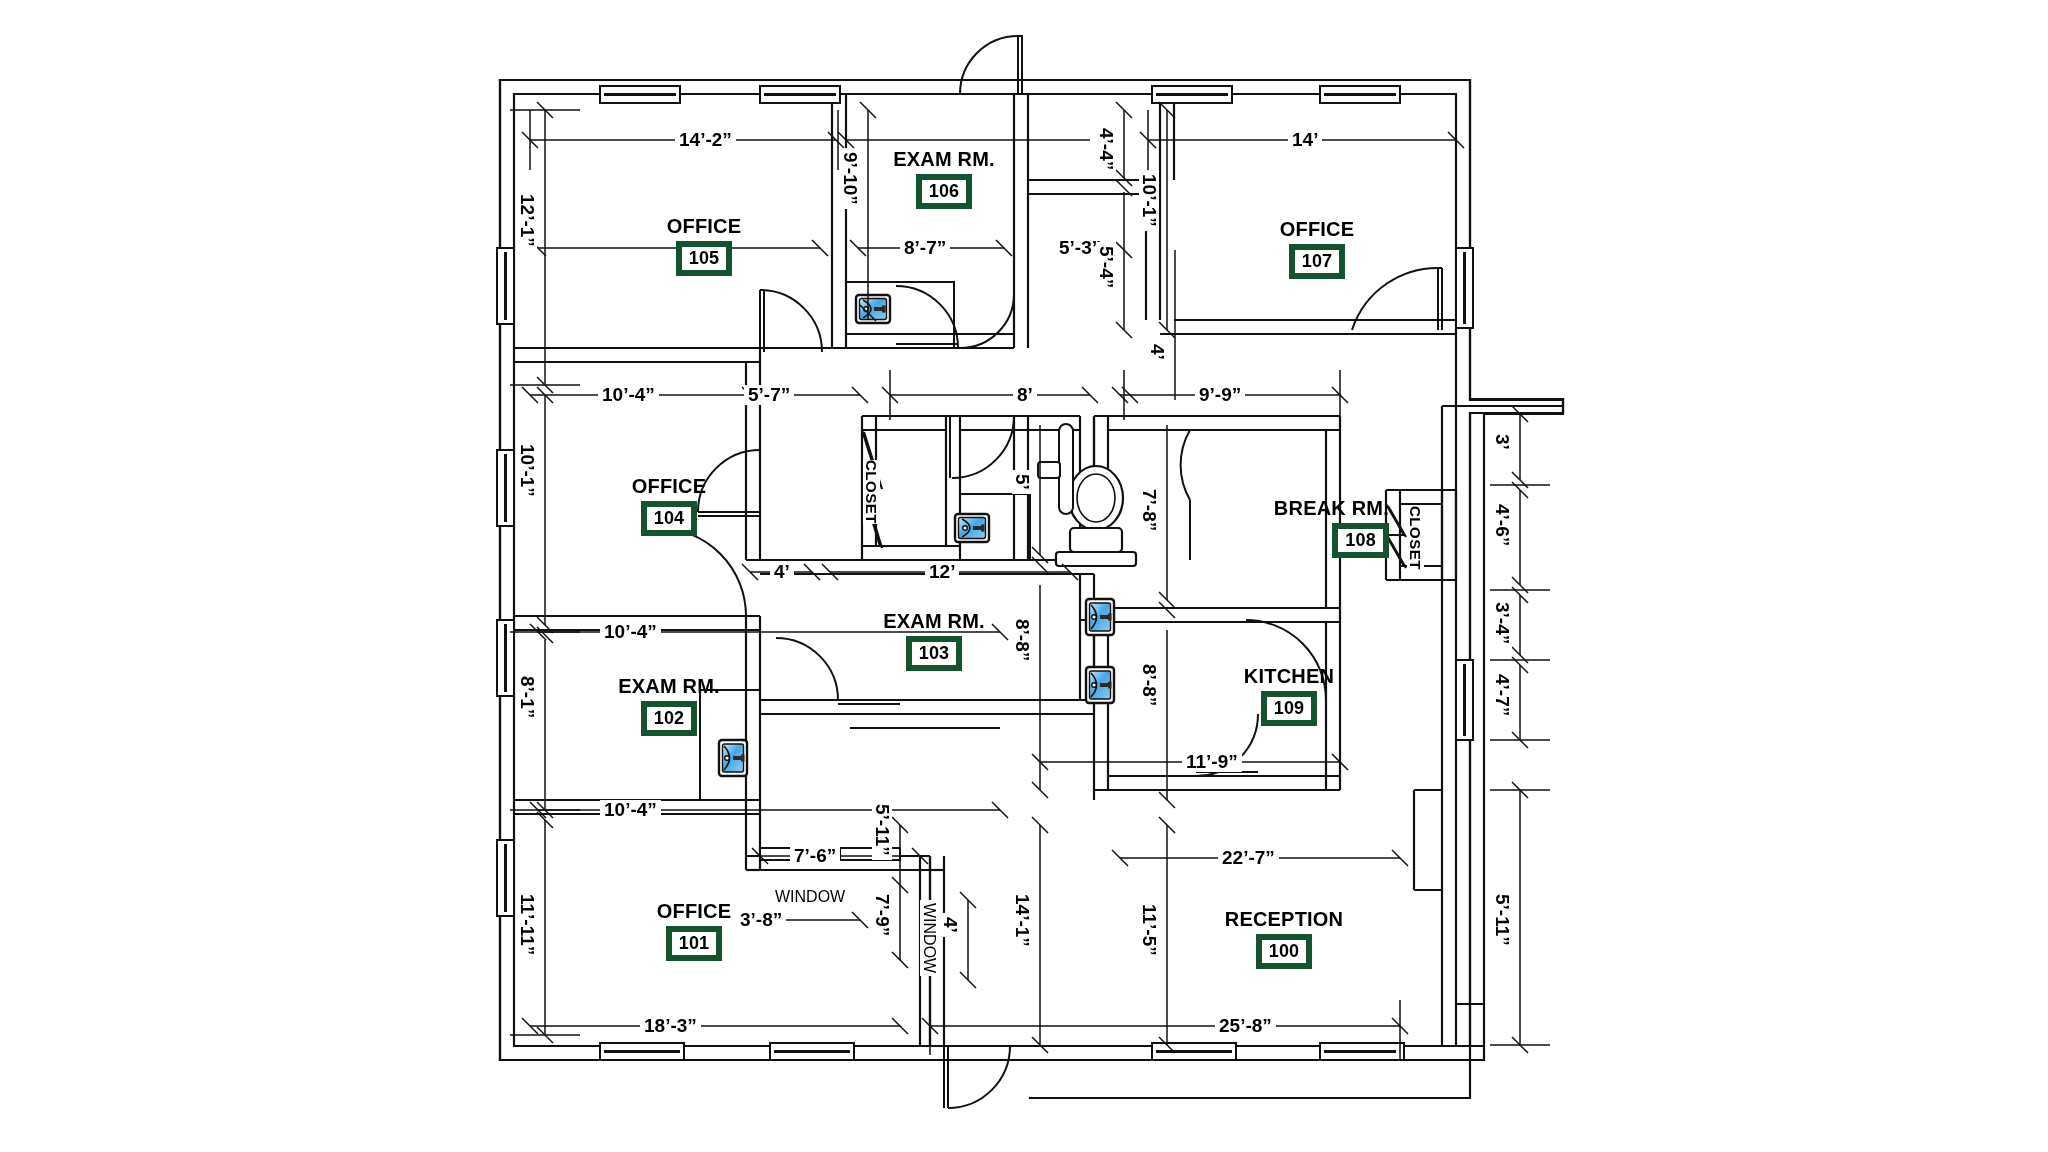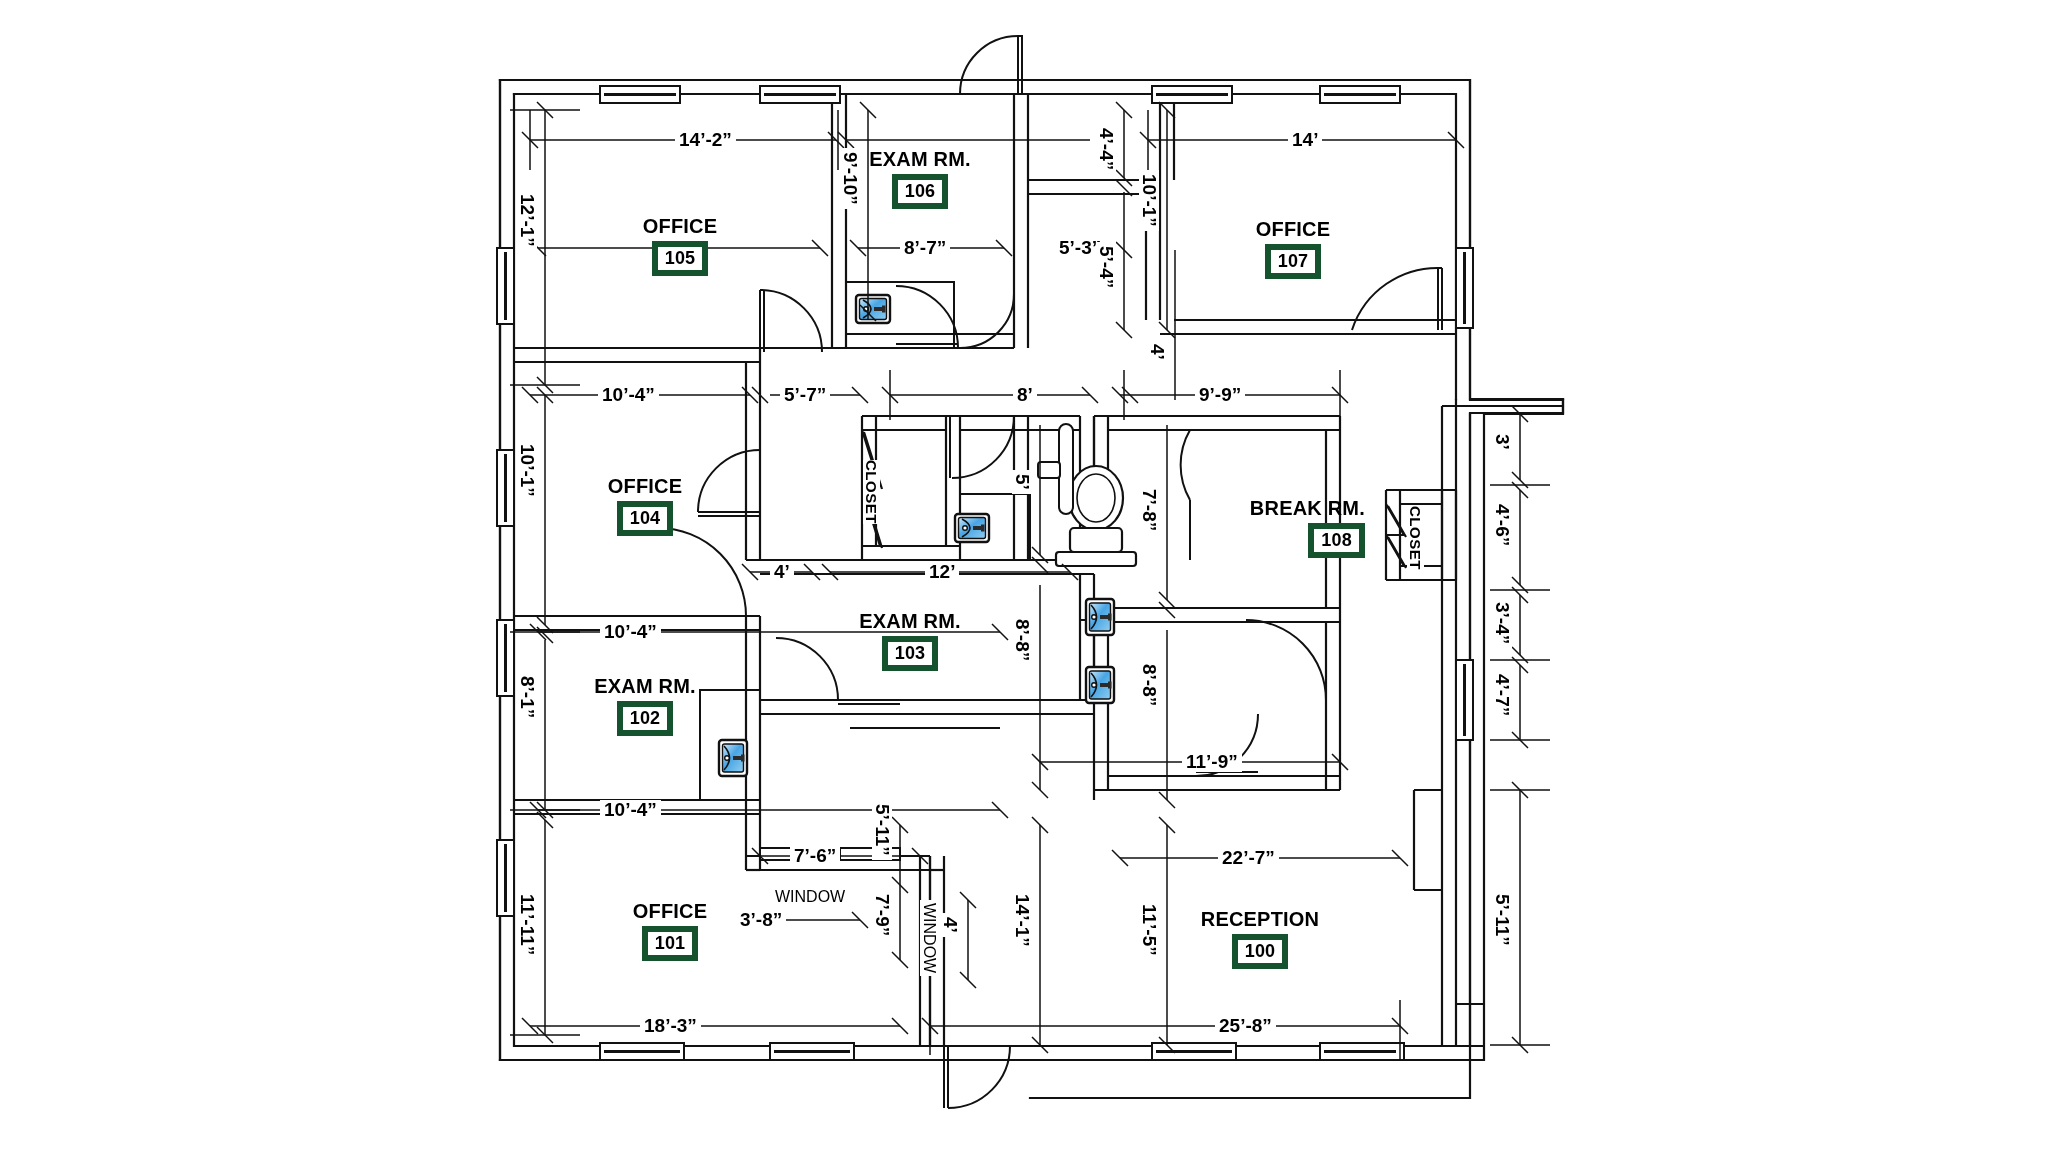--- a/index.html
+++ b/index.html
@@ -1,21 +1,21 @@
 <!DOCTYPE html>
 <html><head>
 <meta charset="utf-8">
 <style>
   html,body{margin:0;padding:0;background:#ffffff;}
   body{width:2048px;height:1152px;overflow:hidden;font-family:"Liberation Sans",sans-serif;}
   #plan{position:relative;width:2048px;height:1152px;background:#fff;}
   svg#floorplan{position:absolute;left:0;top:0;width:2048px;height:1152px;}
 
   .rm-label{position:absolute;text-align:center;font-family:"Liberation Sans",sans-serif;
-            font-weight:bold;color:#000;letter-spacing:.2px;white-space:nowrap;}
+            font-weight:bold;color:#000;letter-spacing:.2px;white-space:nowrap;padding-left:24px;}
   .rm-name{font-size:20px;line-height:22px;}
   .rm-num{display:inline-block;margin-top:4px;border:6px solid #14532d;padding:1px 7px 2px 7px;
           font-size:18px;line-height:20px;font-weight:bold;background:#fff;}
 
   .dim{position:absolute;font-family:"Liberation Sans",sans-serif;font-weight:bold;
        font-size:19px;color:#000;background:#fff;padding:0 4px;white-space:nowrap;line-height:20px;}
   .dim.vert{transform-origin:50% 50%;}
 
   .vlabel{position:absolute;font-family:"Liberation Sans",sans-serif;font-weight:bold;
           font-size:15px;color:#000;background:#fff;white-space:nowrap;letter-spacing:.5px;}
@@ -376,20 +376,24 @@
   <div><span class="rm-num">108</span></div>
 </div>
 <div class="rm-label" style="left:810px;top:610px;width:200px;">
   <div class="rm-name">EXAM RM.</div>
   <div><span class="rm-num">103</span></div>
 </div>
 <div class="rm-label" style="left:545px;top:675px;width:200px;">
   <div class="rm-name">EXAM RM.</div>
   <div><span class="rm-num">102</span></div>
 </div>
+<div class="rm-label" style="left:1175px;top:665px;width:180px;">
+  <div class="rm-name">KITCHEN</div>
+  <div><span class="rm-num">109</span></div>
+</div>
 <div class="rm-label" style="left:580px;top:900px;width:180px;">
   <div class="rm-name">OFFICE</div>
   <div><span class="rm-num">101</span></div>
 </div>
 <div class="rm-label" style="left:1155px;top:908px;width:210px;">
   <div class="rm-name">RECEPTION</div>
   <div><span class="rm-num">100</span></div>
 </div>
 
 <div class="vlabel" style="left:880px;top:460px;transform:rotate(90deg);transform-origin:0 0;">CLOSET</div>
@@ -404,21 +408,21 @@
 <div class="dim vert" style="left:860px;top:148px;transform:rotate(90deg);transform-origin:0 0;">9’-10”</div>
 <div class="dim vert" style="left:1116px;top:124px;transform:rotate(90deg);transform-origin:0 0;">4’-4”</div>
 <div class="dim vert" style="left:1159px;top:170px;transform:rotate(90deg);transform-origin:0 0;">10’-1”</div>
 <div class="dim" style="left:900px;top:238px;">8’-7”</div>
 <div class="dim" style="left:1055px;top:238px;">5’-3”</div>
 <div class="dim vert" style="left:1116px;top:242px;transform:rotate(90deg);transform-origin:0 0;">5’-4”</div>
 <div class="dim vert" style="left:537px;top:190px;transform:rotate(90deg);transform-origin:0 0;">12’-1”</div>
 <div class="dim vert" style="left:1167px;top:340px;transform:rotate(90deg);transform-origin:0 0;">4’</div>
 
 <div class="dim" style="left:598px;top:385px;">10’-4”</div>
-<div class="dim" style="left:780px;top:385px;">5’-7”</div>
+<div class="dim" style="left:744px;top:385px;">5’-7”</div>
 <div class="dim" style="left:1013px;top:385px;">8’</div>
 <div class="dim" style="left:1195px;top:385px;">9’-9”</div>
 
 <div class="dim vert" style="left:537px;top:440px;transform:rotate(90deg);transform-origin:0 0;">10’-1”</div>
 <div class="dim vert" style="left:1032px;top:470px;transform:rotate(90deg);transform-origin:0 0;">5’</div>
 <div class="dim vert" style="left:1159px;top:485px;transform:rotate(90deg);transform-origin:0 0;">7’-8”</div>
 <div class="dim" style="left:770px;top:562px;">4’</div>
 <div class="dim" style="left:925px;top:562px;">12’</div>
 <div class="dim vert" style="left:1032px;top:615px;transform:rotate(90deg);transform-origin:0 0;">8’-8”</div>
 <div class="dim vert" style="left:1159px;top:660px;transform:rotate(90deg);transform-origin:0 0;">8’-8”</div>

